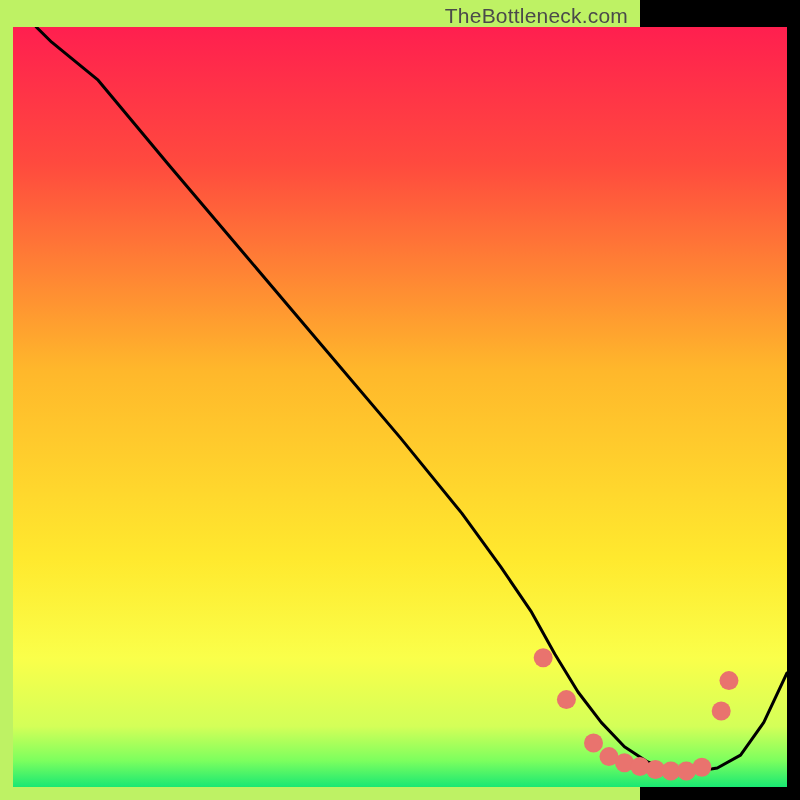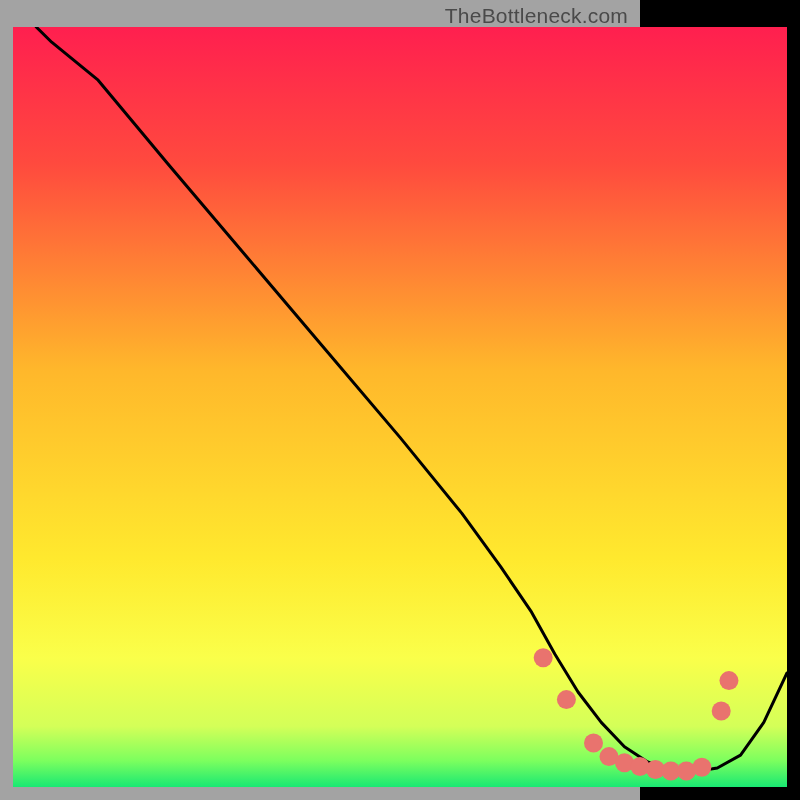--- a/index.html
+++ b/index.html
@@ -1,21 +1,21 @@
 <!DOCTYPE html>
 <html><head>
 <meta charset="utf-8">
 <style>
   * { margin: 0; padding: 0; box-sizing: border-box; }
   html, body { width: 800px; height: 800px; background: #000; overflow: hidden; }
   .frame {
     position: relative;
     width: 640px;
     height: 800px;
-    background: #a3a3a3;
+    background: #bef264;
   }
   .watermark {
     position: absolute;
     top: 4px;
     right: 12px;
     font-family: Arial, Helvetica, sans-serif;
     font-size: 21px;
     color: #4a4a4a;
     font-weight: 500;
     letter-spacing: 0.2px;

